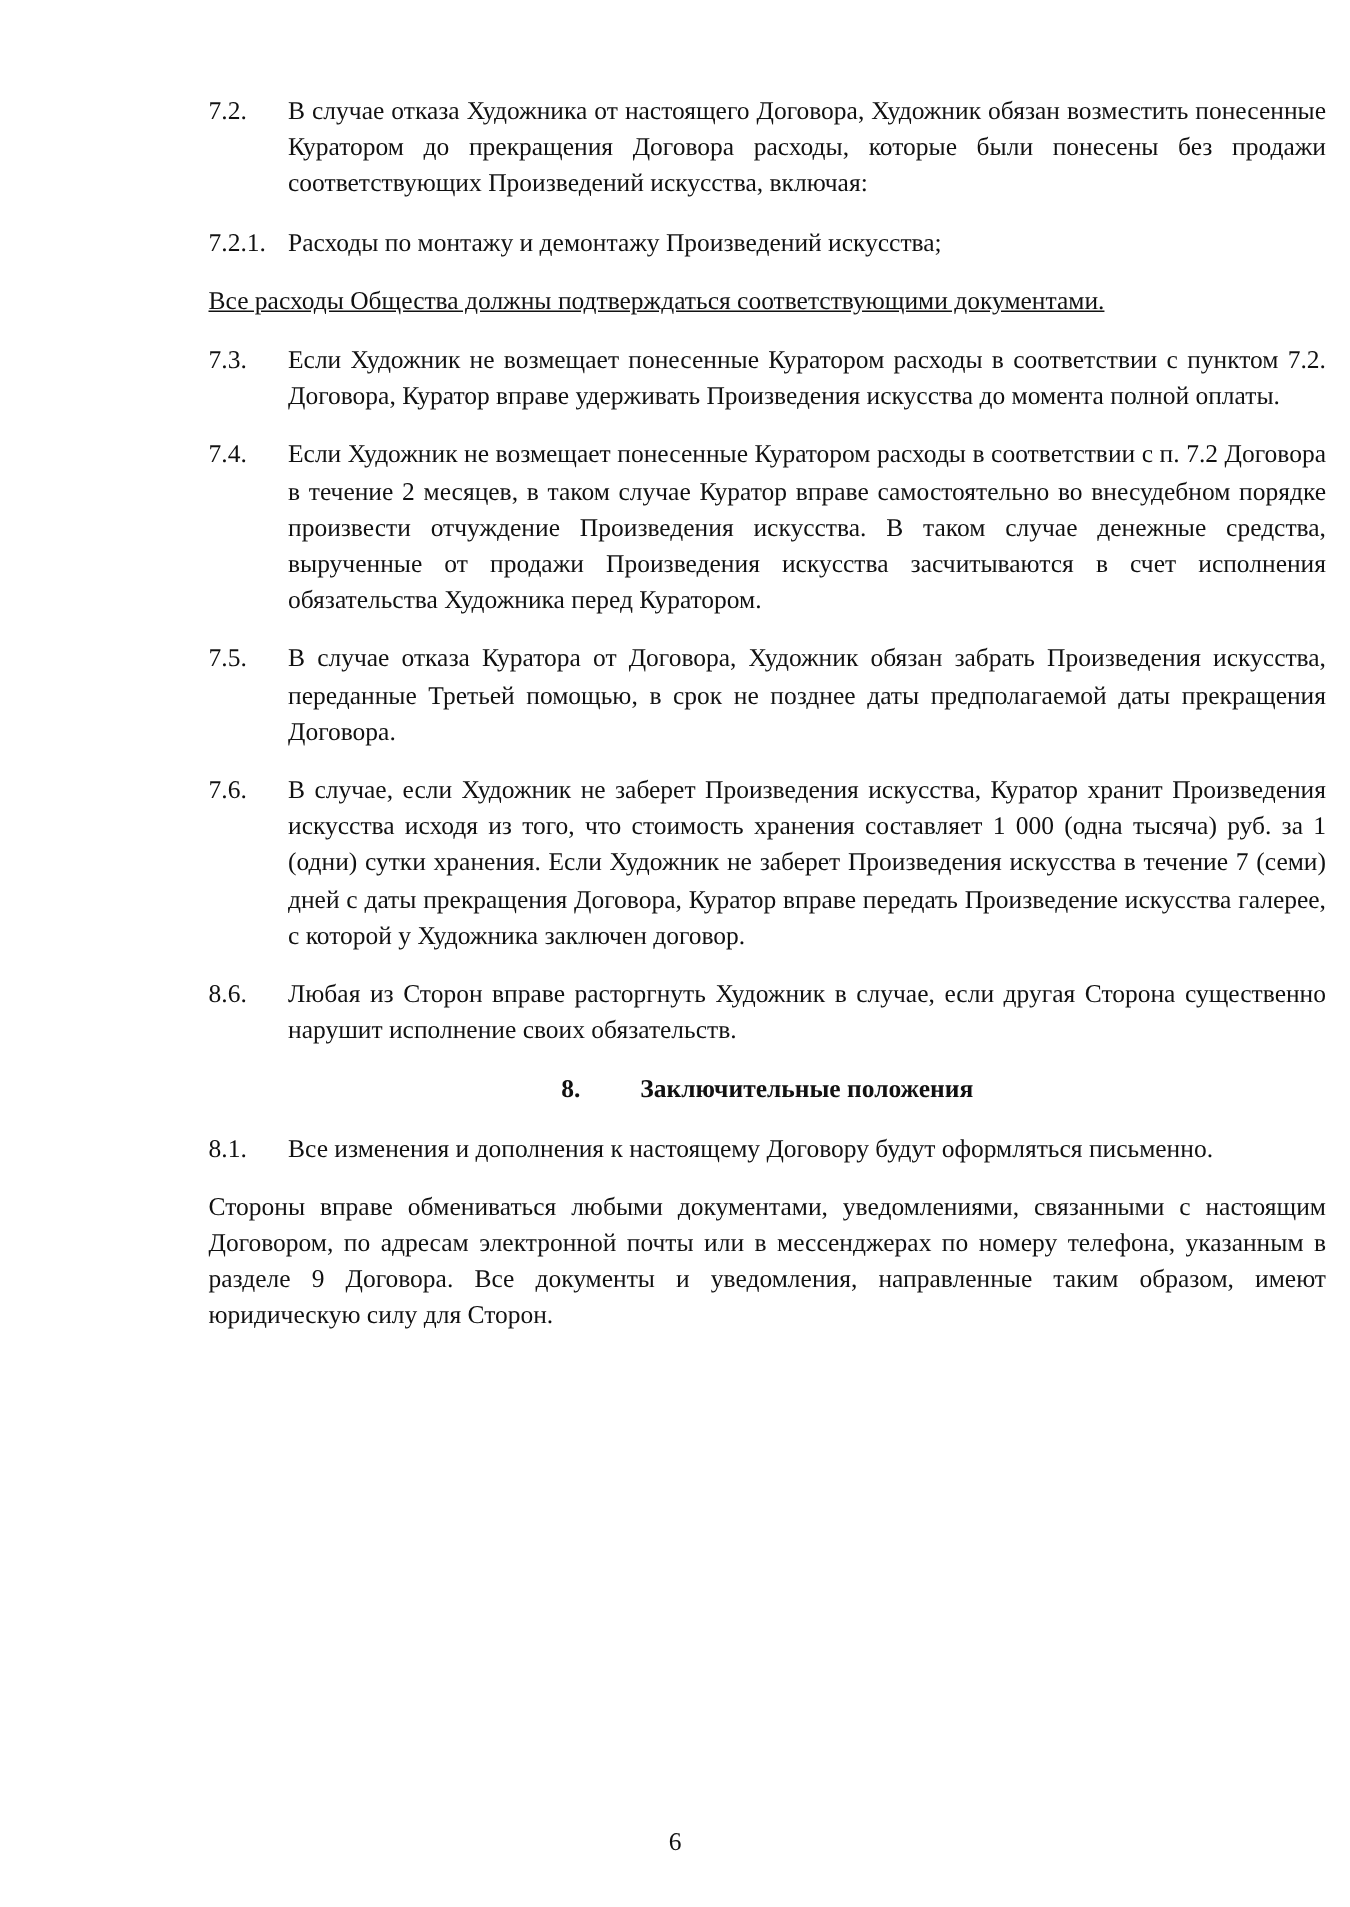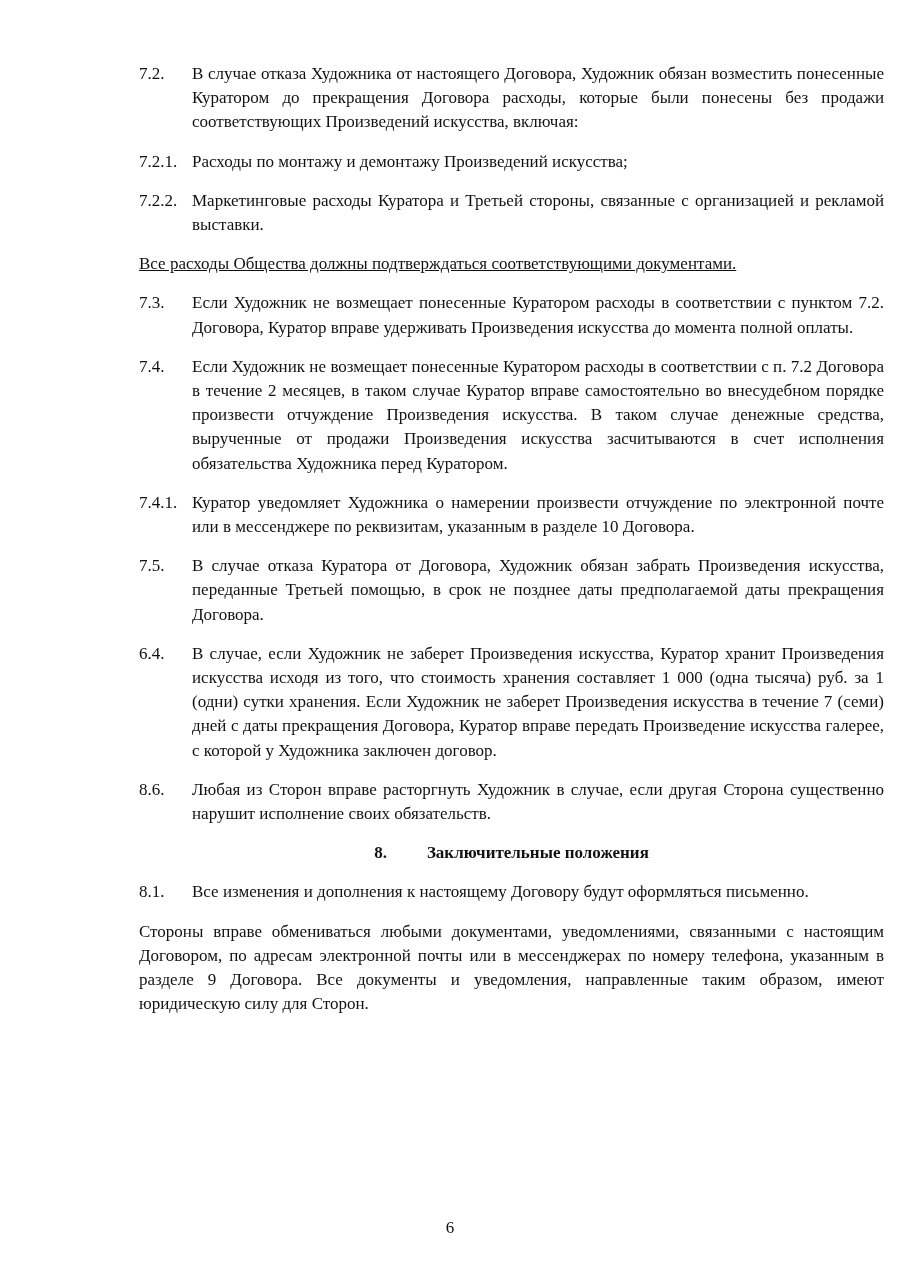--- a/index.html
+++ b/index.html
@@ -21,45 +21,37 @@
 <div class="page">
 
   <div class="para">
     <span class="num">7.2.</span>
     <span class="txt">В случае отказа Художника от настоящего Договора, Художник обязан возместить понесенные Куратором до прекращения Договора расходы, которые были понесены без продажи соответствующих Произведений искусства, включая:</span>
   </div>
   <div class="para">
     <span class="num">7.2.1.</span>
     <span class="txt">Расходы по монтажу и демонтажу Произведений искусства;</span>
   </div>
-  <div class="para">
-    <span class="num">7.2.2.</span>
-    <span class="txt">Маркетинговые расходы Куратора и Третьей стороны, связанные с организацией и рекламой выставки.</span>
-  </div>
 
   <div class="plain">Все расходы Общества должны подтверждаться соответствующими документами.</div>
 
   <div class="para">
     <span class="num">7.3.</span>
     <span class="txt">Если Художник не возмещает понесенные Куратором расходы в соответствии с пунктом 7.2. Договора, Куратор вправе удерживать Произведения искусства до момента полной оплаты.</span>
   </div>
   <div class="para">
     <span class="num">7.4.</span>
     <span class="txt">Если Художник не возмещает понесенные Куратором расходы в соответствии с п. 7.2 Договора в течение 2 месяцев, в таком случае Куратор вправе самостоятельно во внесудебном порядке произвести отчуждение Произведения искусства. В таком случае денежные средства, вырученные от продажи Произведения искусства засчитываются в счет исполнения обязательства Художника перед Куратором.</span>
   </div>
   <div class="para">
-    <span class="num">7.4.1.</span>
-    <span class="txt">Куратор уведомляет Художника о намерении произвести отчуждение по электронной почте или в мессенджере по реквизитам, указанным в разделе 10 Договора.</span>
-  </div>
-  <div class="para">
     <span class="num">7.5.</span>
     <span class="txt">В случае отказа Куратора от Договора, Художник обязан забрать Произведения искусства, переданные Третьей помощью, в срок не позднее даты предполагаемой даты прекращения Договора.</span>
   </div>
   <div class="para">
-    <span class="num">6.4.</span>
+    <span class="num">7.6.</span>
     <span class="txt">В случае, если Художник не заберет Произведения искусства, Куратор хранит Произведения искусства исходя из того, что стоимость хранения составляет 1 000 (одна тысяча) руб. за 1 (одни) сутки хранения. Если Художник не заберет Произведения искусства в течение 7 (семи) дней с даты прекращения Договора, Куратор вправе передать Произведение искусства галерее, с которой у Художника заключен договор.</span>
   </div>
   <div class="para">
     <span class="num">8.6.</span>
     <span class="txt">Любая из Сторон вправе расторгнуть Художник в случае, если другая Сторона существенно нарушит исполнение своих обязательств.</span>
   </div>
 
   <div class="heading">
     <span class="hnum">8.</span>
     <span>Заключительные положения</span>

